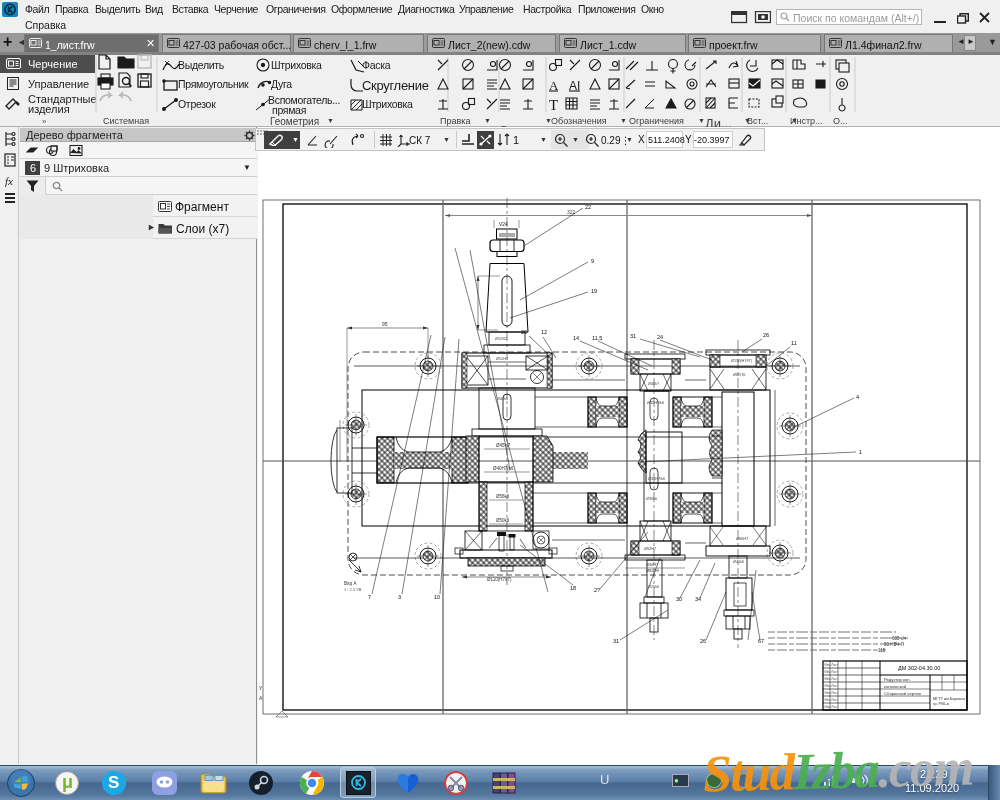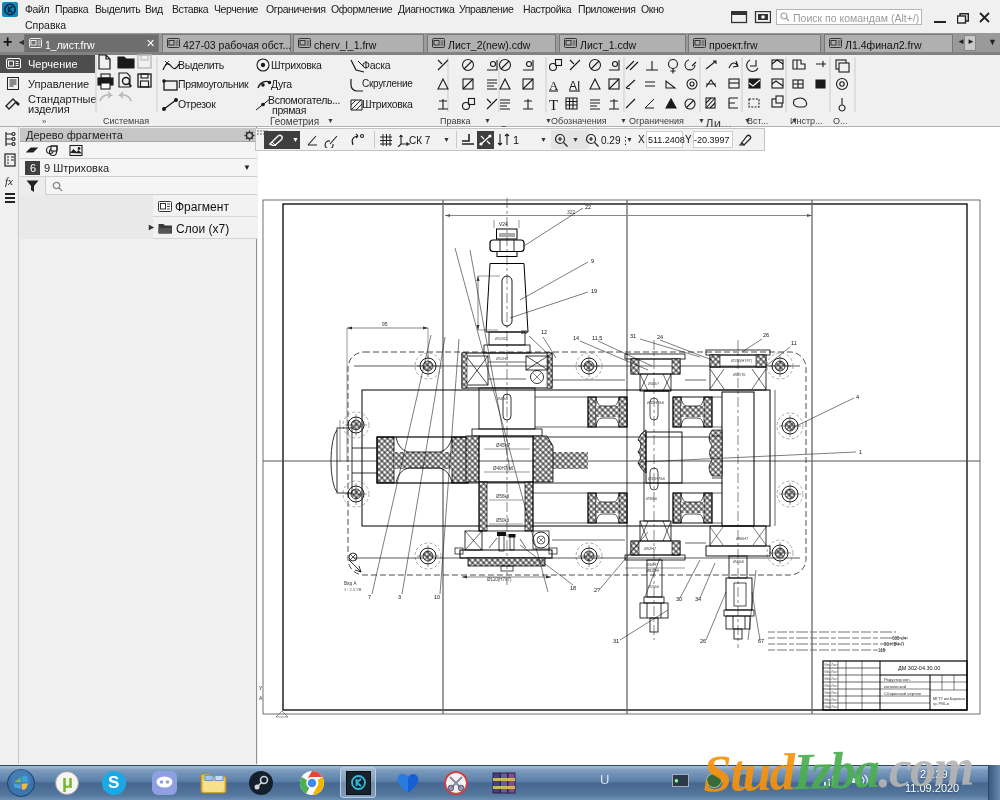--- a/index.html
+++ b/index.html
@@ -255,21 +255,21 @@
     <rect x="839" y="63" width="10" height="9" fill="#f0f0f0"></rect>
 <circle cx="842" cy="84" r="5.5"></circle>
     <circle cx="842" cy="84" r="2.2"></circle>
 <path d="M842 98 v7 m0 0 a3 3 0 1 0 0.1 0"></path>
 </svg>
 <div class="t" style="left:178px;top:59px;font-size:10.5px;letter-spacing:-0.3px;color:#1a1a1a">Выделить</div>
 <div class="t" style="left:271px;top:59px;font-size:10.5px;letter-spacing:-0.3px;color:#1a1a1a">Штриховка</div>
 <div class="t" style="left:362px;top:59px;font-size:10.5px;letter-spacing:-0.3px;color:#1a1a1a">Фаска</div>
 <div class="t" style="left:178px;top:78px;font-size:10.5px;letter-spacing:-0.3px;color:#1a1a1a">Прямоугольник</div>
 <div class="t" style="left:271px;top:78px;font-size:10.5px;letter-spacing:-0.3px;color:#1a1a1a">Дуга</div>
-<div class="t" style="left:362px;top:78px;font-size:10px;letter-spacing:-0.3px;color:#1a1a1a">Скругление</div>
+<div class="t" style="left:362px;top:78px;font-size:13px;letter-spacing:-0.3px;color:#1a1a1a">Скругление</div>
 <div class="t" style="left:178px;top:98px;font-size:10.5px;letter-spacing:-0.3px;color:#1a1a1a">Отрезок</div>
 <div class="t" style="left:362px;top:98px;font-size:10.5px;letter-spacing:-0.3px;color:#1a1a1a">Штриховка</div>
 <div class="t" style="left:268px;top:94px;font-size:10.5px;letter-spacing:-0.3px;color:#1a1a1a">Вспомогатель...</div>
 <div class="t" style="left:272px;top:104px;font-size:10.5px;letter-spacing:-0.3px;color:#1a1a1a">прямая</div>
 <div class="t" style="left:103px;top:116px;font-size:9px;color:#3c3c3c">Системная</div>
 <div class="t" style="left:270px;top:116px;font-size:10px;color:#3c3c3c">Геометрия</div>
 <div class="t" style="left:327px;top:117px;font-size:7px;color:#3c3c3c">▼</div>
 <div class="t" style="left:440px;top:116px;font-size:9px;color:#3c3c3c">Правка</div>
 <div class="t" style="left:484px;top:117px;font-size:7px;color:#3c3c3c">▼</div>
 <div class="t" style="left:501px;top:124px;font-size:9px;color:#3c3c3c">Раз...</div>

